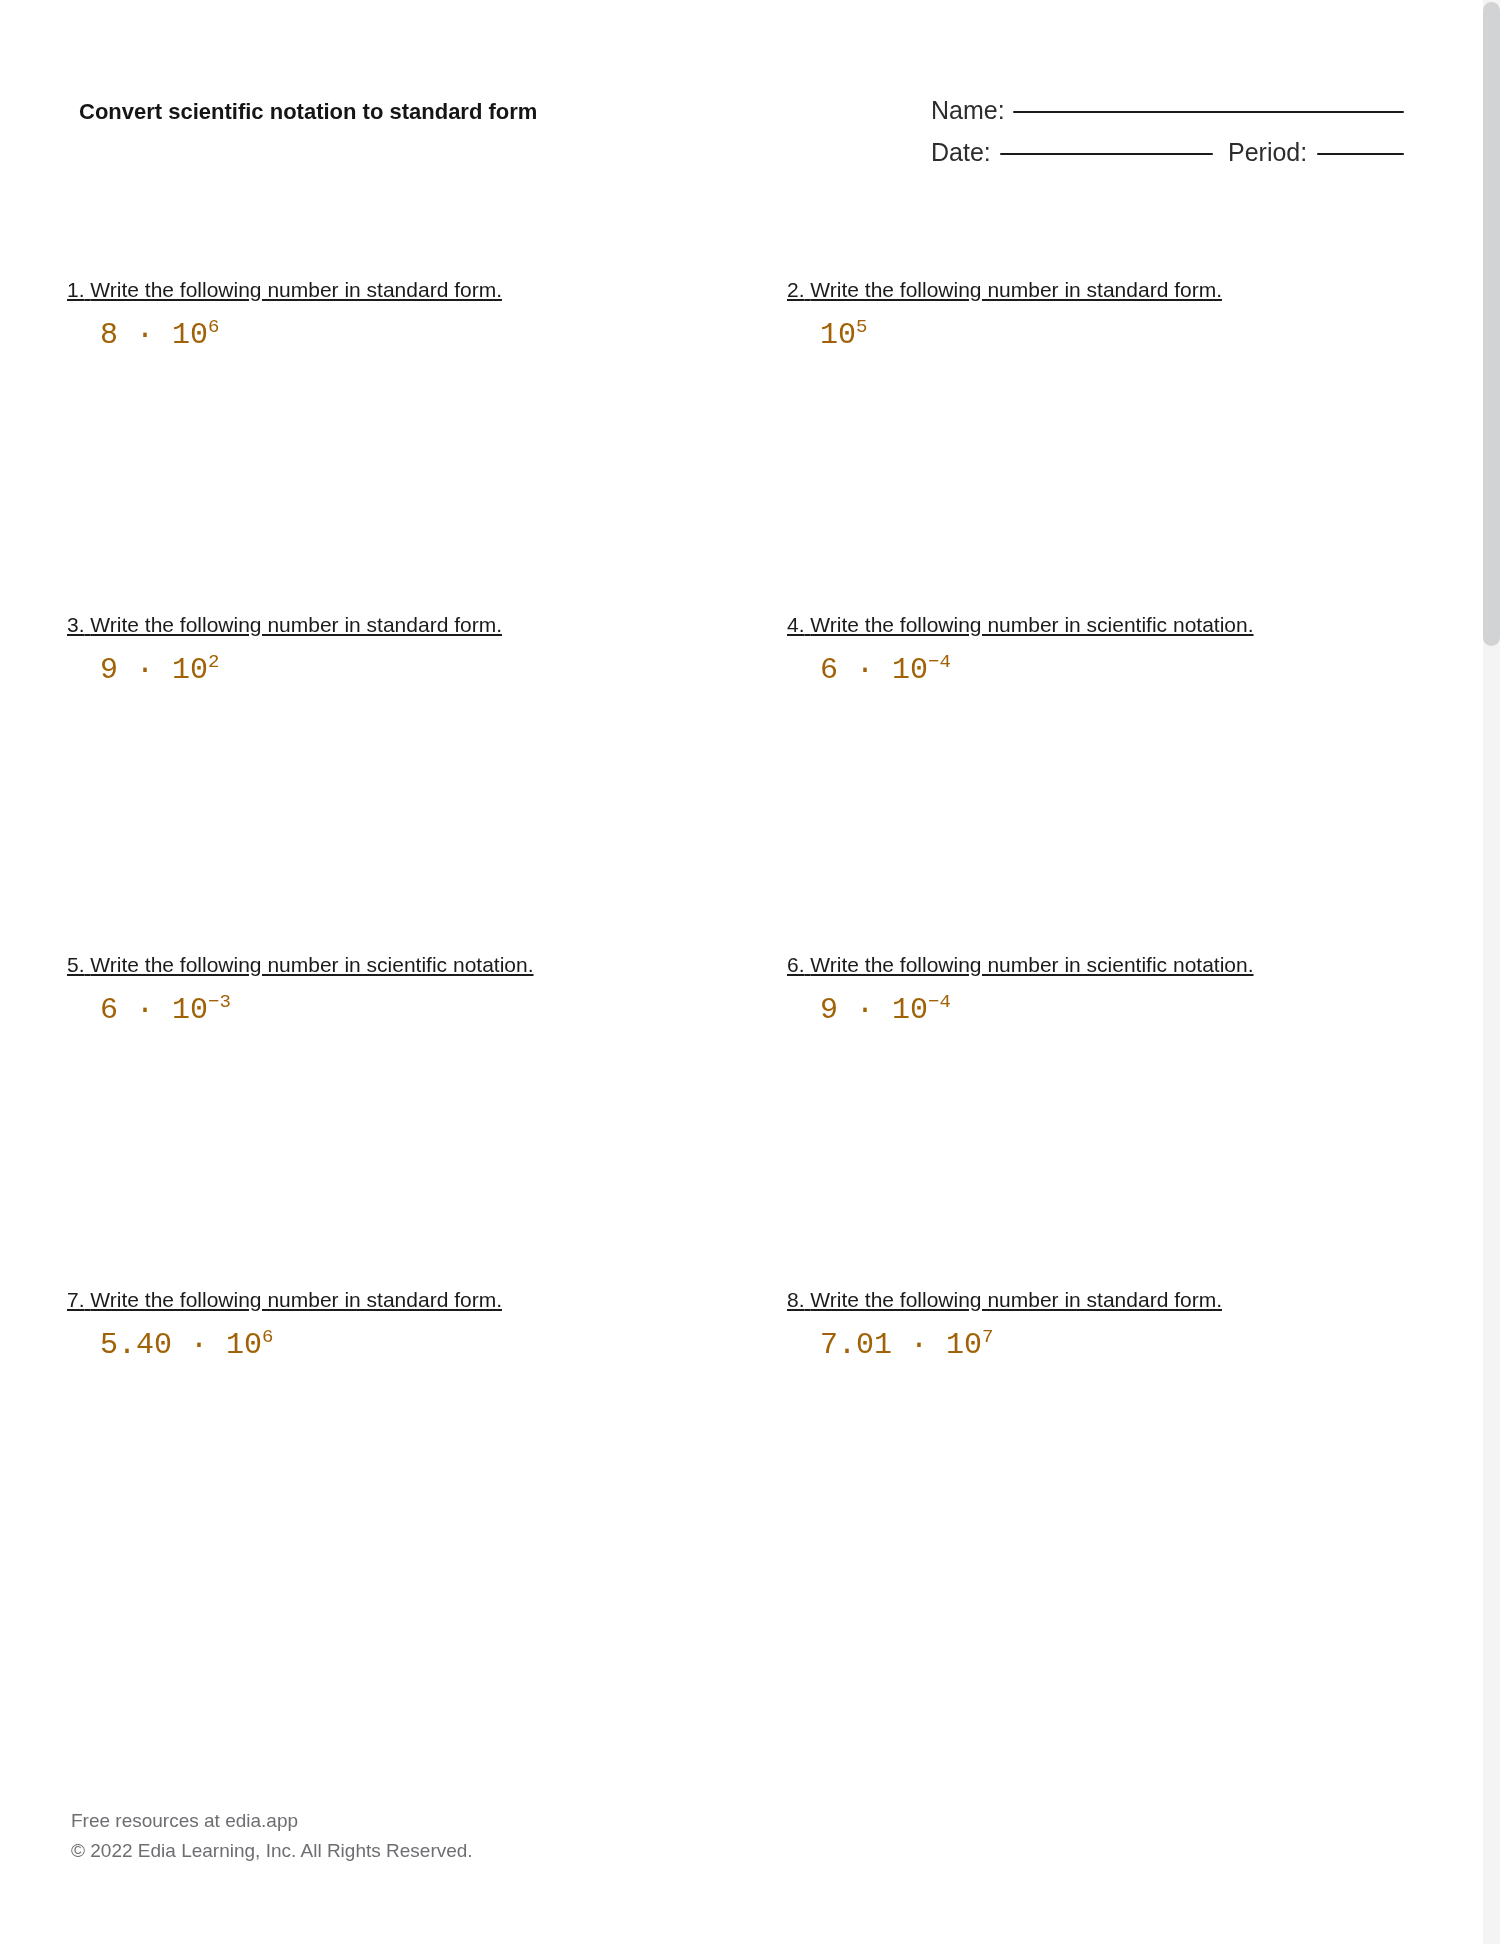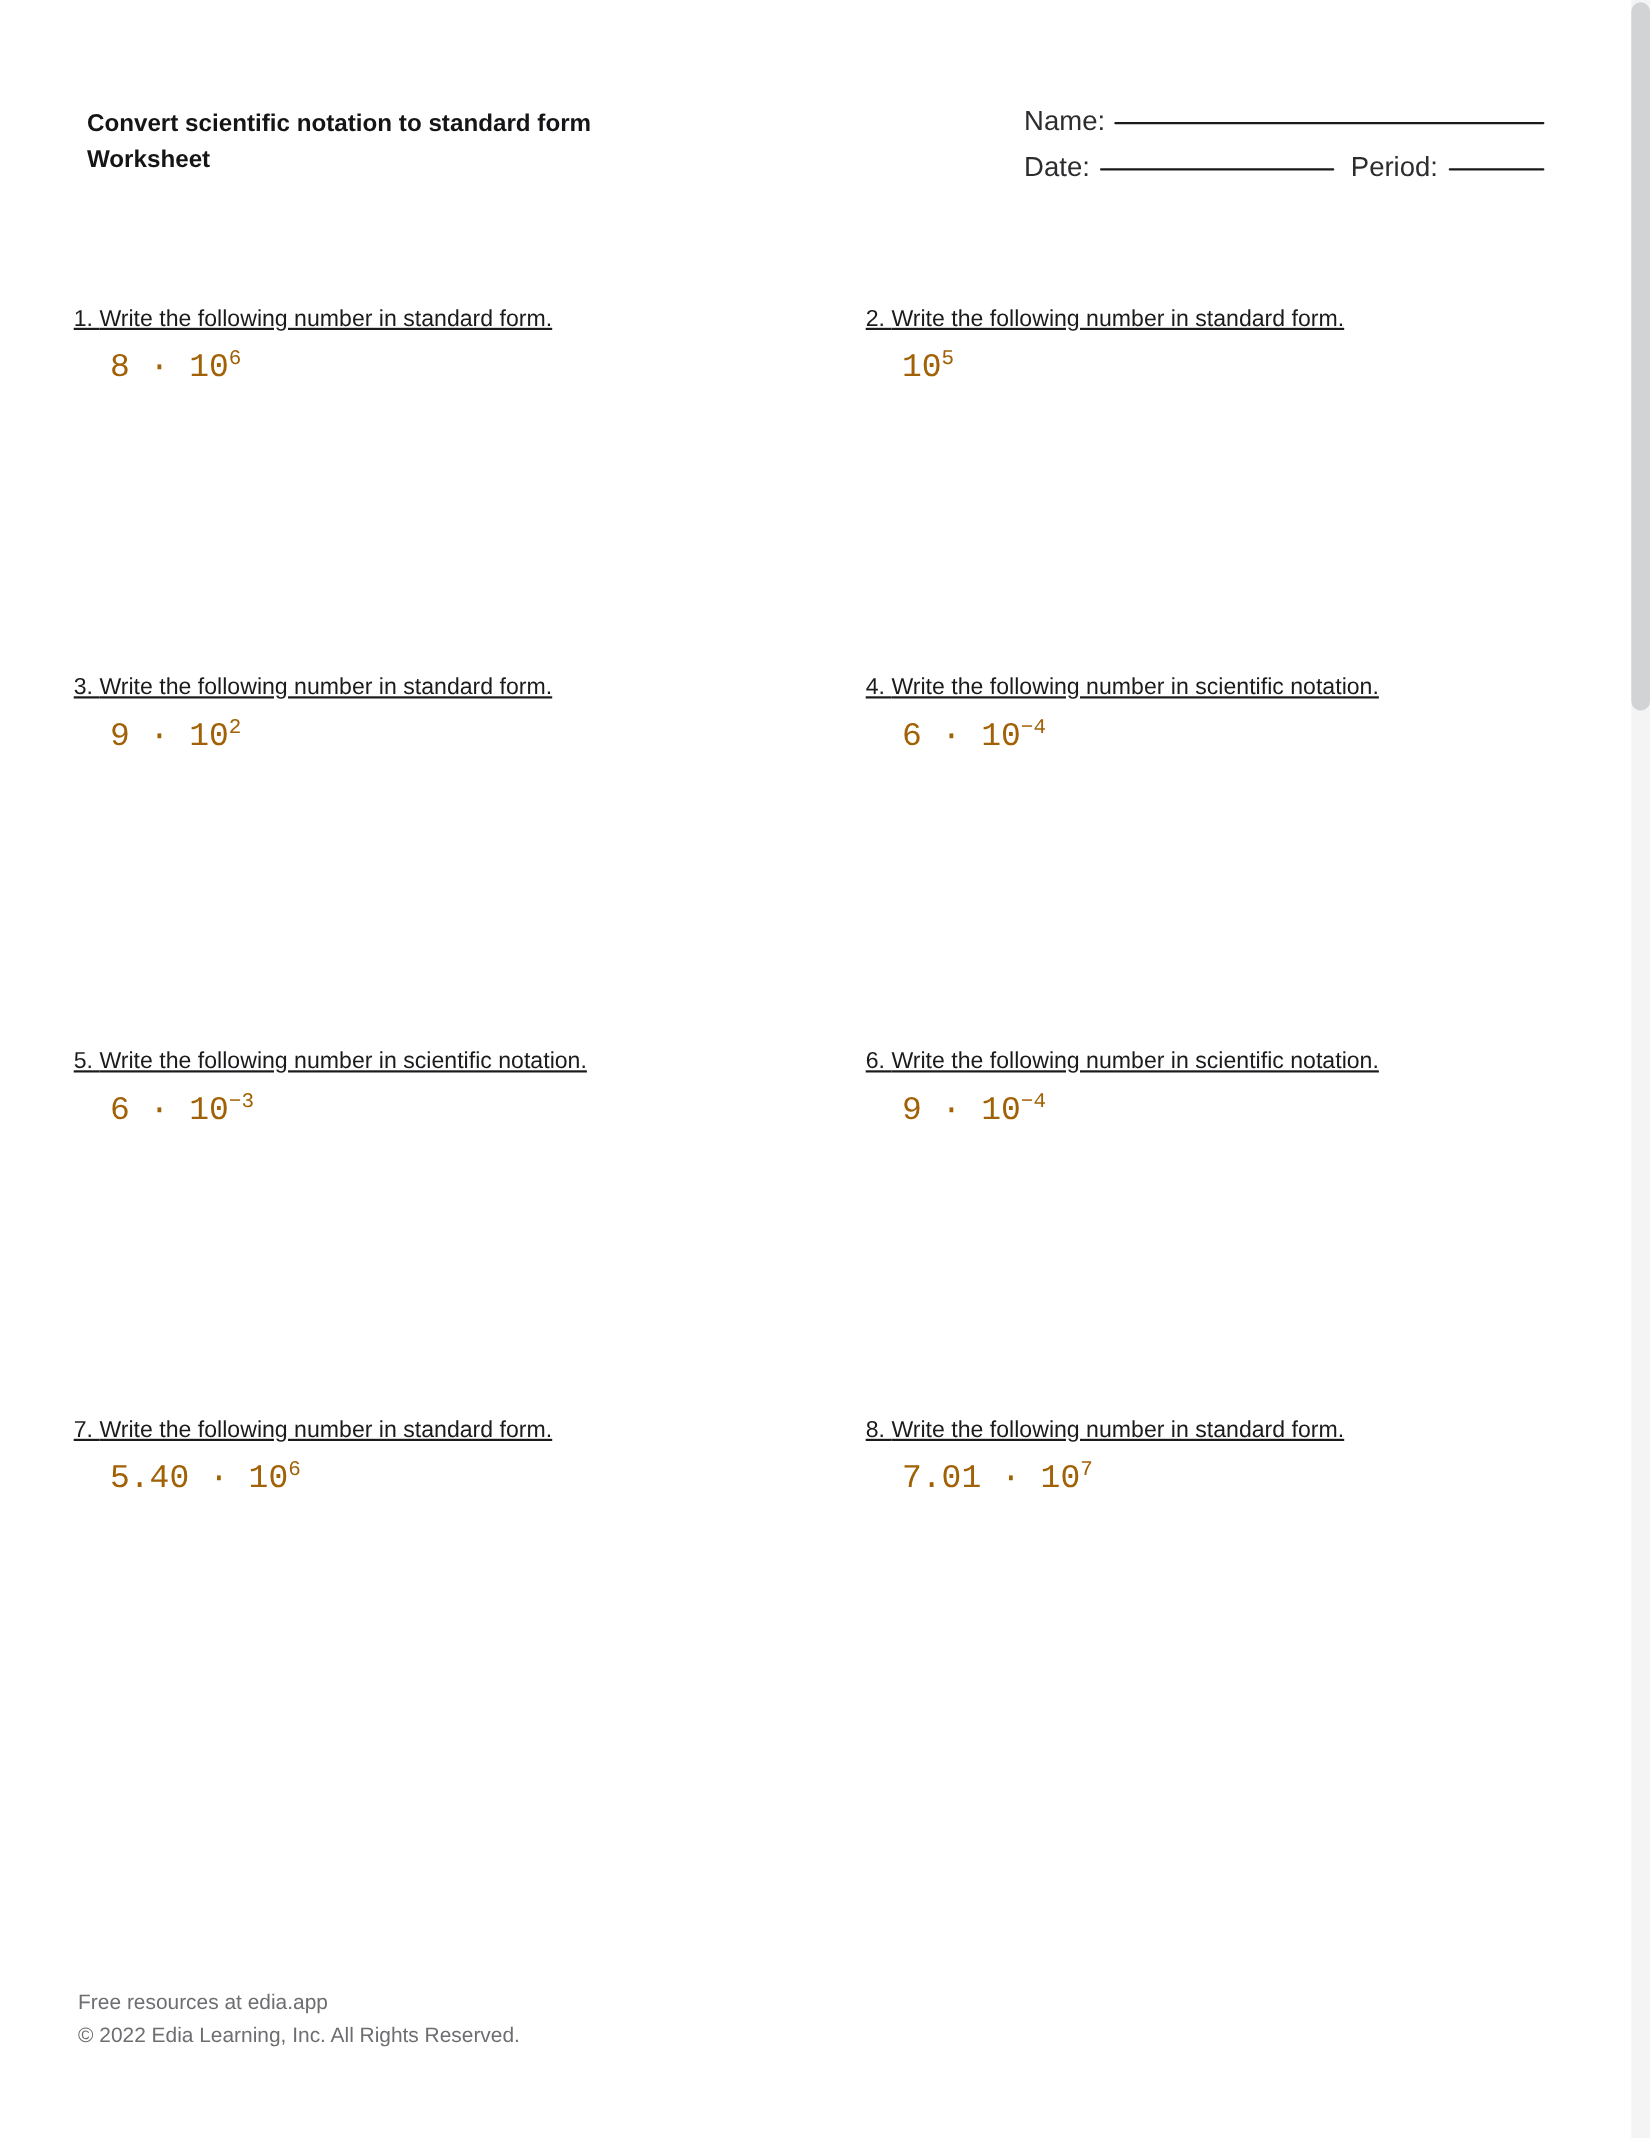--- a/index.html
+++ b/index.html
@@ -5,21 +5,21 @@
   html,body{margin:0;padding:0;}
   body{
     width:1500px;height:1944px;position:relative;background:#ffffff;
     font-family:"Liberation Sans",sans-serif;color:#1b1b1d;overflow:hidden;
   }
   .page{position:absolute;inset:0;background:#ffffff;}
 
   
   .title{
     position:absolute;left:79px;top:80px;
-    font-size:22px;font-weight:700;line-height:33px;color:#151517;
+    font-size:22px;font-weight:700;line-height:33px;color:#151517;text-align:center;
   }
   .title span{display:block;}
 
   .field-label{position:absolute;font-size:25px;color:#2d2d30;white-space:nowrap;}
   .name-label{left:931px;top:96px;}
   .date-label{left:931px;top:138px;}
   .period-label{left:1228px;top:138px;}
   .field-line{position:absolute;height:2px;background:#1a1a1a;border-radius:1px;}
   .name-line{left:1013px;top:111px;width:391px;}
   .date-line{left:1000px;top:153px;width:213px;}
@@ -45,21 +45,20 @@
   .sb-track{position:absolute;top:0;right:0;width:17px;height:1944px;background:#f4f4f5;}
   .sb-thumb{position:absolute;left:0;top:2px;width:17px;height:644px;border-radius:9px;background:#d2d3d5;}
 </style>
 </head>
 <body>
 
 <div class="page">
 
   <h1 class="title">
     <span>Convert scientific notation to standard form</span>
-    <span>Worksheet</span>
   </h1>
 
   <span class="field-label name-label">Name:</span>
   <span class="field-line name-line"></span>
   <span class="field-label date-label">Date:</span>
   <span class="field-line date-line"></span>
   <span class="field-label period-label">Period:</span>
   <span class="field-line period-line"></span>
 
   <section class="problem c1 r1">

